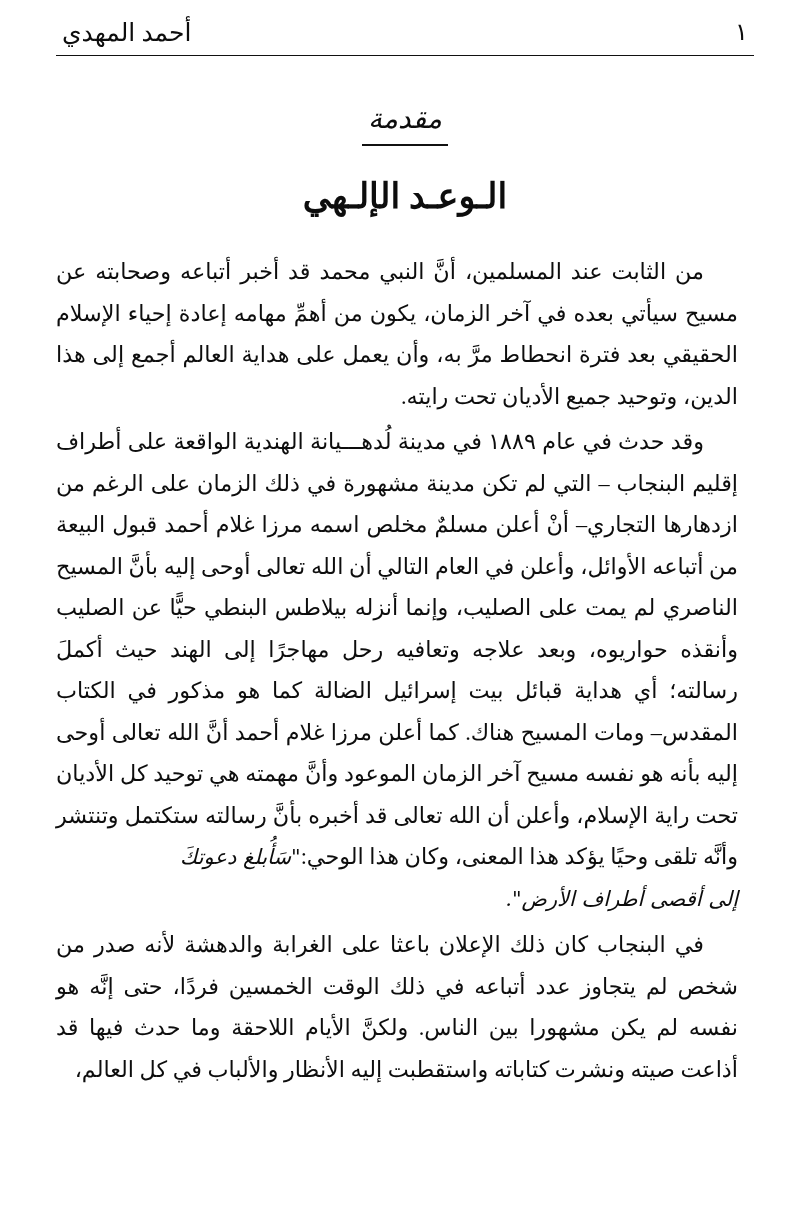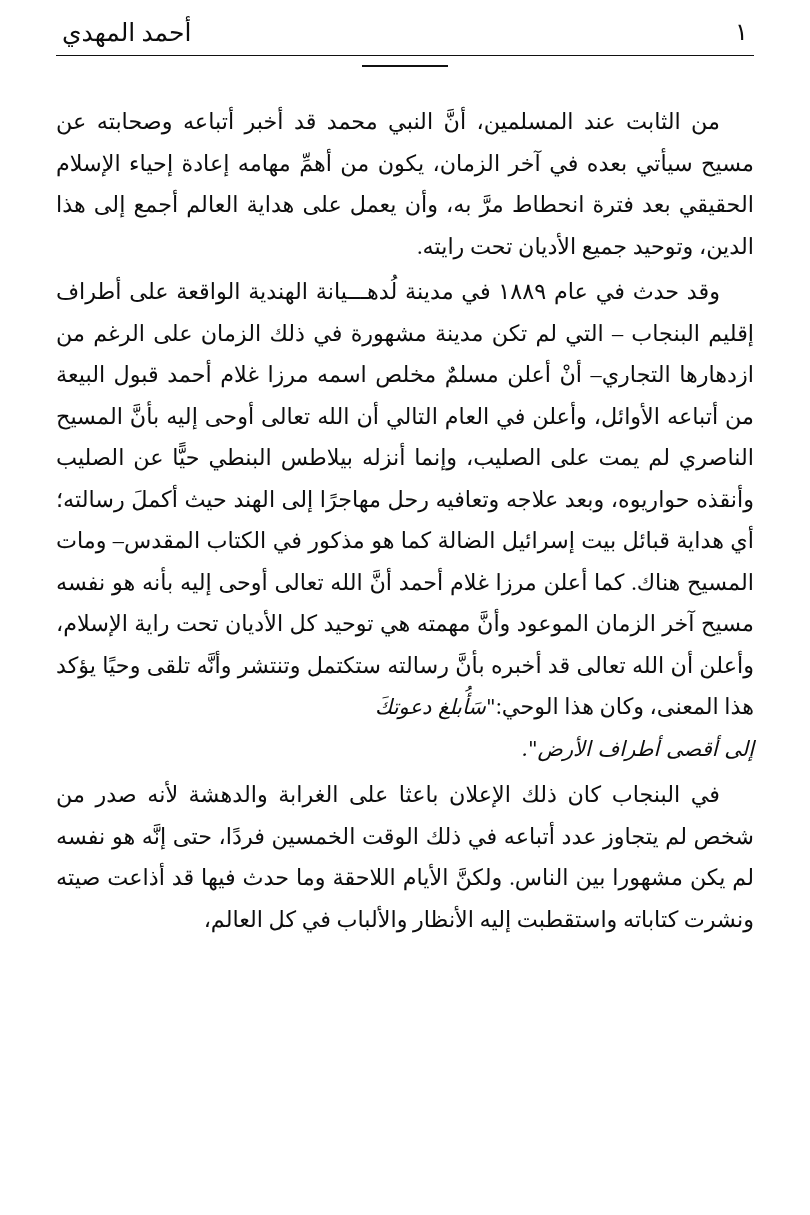--- a/index.html
+++ b/index.html
@@ -73,21 +73,21 @@
   
   .body-text {
     margin-top: 34px;
     direction: rtl;
     text-align: justify;
     text-align-last: right;
     font-size: 22.3px;
     line-height: 41.5px;
   }
   .body-text p {
-    margin: 0 0 4px 0;
+    margin: 0 16px 4px 0;
     text-indent: 34px;
   }
   .quote-italic {
     font-style: italic;
     font-family: "DejaVu Serif", serif;
     font-size: 21px;
   }
   .center-line {
     display: block;
     text-align: center;
@@ -98,22 +98,24 @@
 <body>
 
 <div class="page">
 
   <div class="header">
     <div class="header-author">أحمد المهدي</div>
     <div class="header-pageno">١</div>
   </div>
   <div class="header-rule"></div>
 
+  <div class="intro-word">مقدمة</div>
   <div class="intro-underline"></div>
 
+  <div class="doc-title">الـوعـد الإلـهي</div>
 
   <div class="body-text">
     <p>من الثابت عند المسلمين، أنَّ النبي محمد قد أخبر أتباعه وصحابته عن مسيح سيأتي بعده في آخر الزمان، يكون من أهمِّ مهامه إعادة إحياء الإسلام الحقيقي بعد فترة انحطاط مرَّ به، وأن يعمل على هداية العالم أجمع إلى هذا الدين، وتوحيد جميع الأديان تحت رايته.</p>
     <p>
       <span>وقد حدث في عام ١٨٨٩ في مدينة لُدهـــيانة الهندية الواقعة على أطراف إقليم البنجاب – التي لم تكن مدينة مشهورة في ذلك الزمان على الرغم من ازدهارها التجاري– أنْ أعلن مسلمٌ مخلص اسمه مرزا غلام أحمد قبول البيعة من أتباعه الأوائل، وأعلن في العام التالي أن الله تعالى أوحى إليه بأنَّ المسيح الناصري لم يمت على الصليب، وإنما أنزله بيلاطس البنطي حيًّا عن الصليب وأنقذه حواريوه، وبعد علاجه وتعافيه رحل مهاجرًا إلى الهند حيث أكملَ رسالته؛ أي هداية قبائل بيت إسرائيل الضالة كما هو مذكور في الكتاب المقدس– ومات المسيح هناك. كما أعلن مرزا غلام أحمد أنَّ الله تعالى أوحى إليه بأنه هو نفسه مسيح آخر الزمان الموعود وأنَّ مهمته هي توحيد كل الأديان تحت راية الإسلام، وأعلن أن الله تعالى قد أخبره بأنَّ رسالته ستكتمل وتنتشر وأنَّه تلقى وحيًا يؤكد هذا المعنى، وكان هذا الوحي:</span><span class="quote-italic">"سَأُبلغ دعوتكَ</span>
       <span class="quote-italic center-line">إلى أقصى أطراف الأرض".</span>
     </p>
     <p>في البنجاب كان ذلك الإعلان باعثا على الغرابة والدهشة لأنه صدر من شخص لم يتجاوز عدد أتباعه في ذلك الوقت الخمسين فردًا، حتى إنَّه هو نفسه لم يكن مشهورا بين الناس. ولكنَّ الأيام اللاحقة وما حدث فيها قد أذاعت صيته ونشرت كتاباته واستقطبت إليه الأنظار والألباب في كل العالم،</p>
   </div>
 

